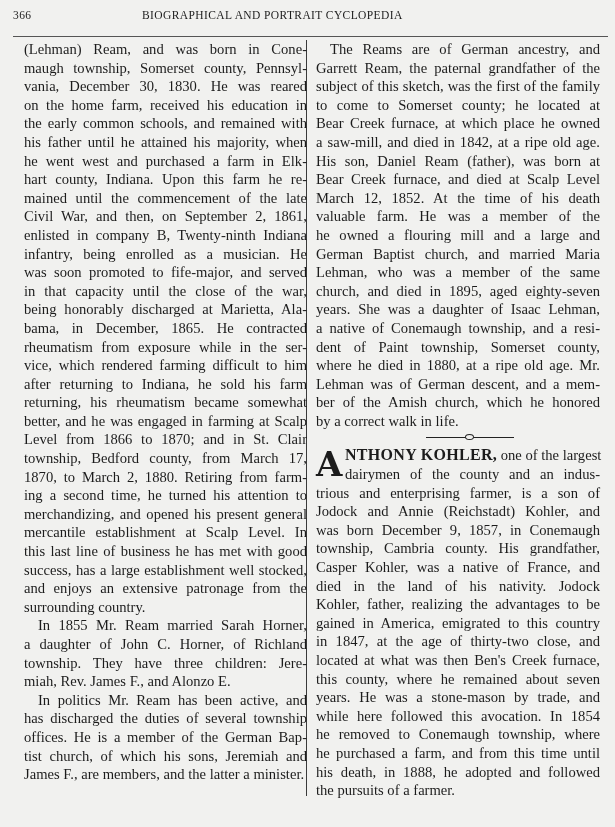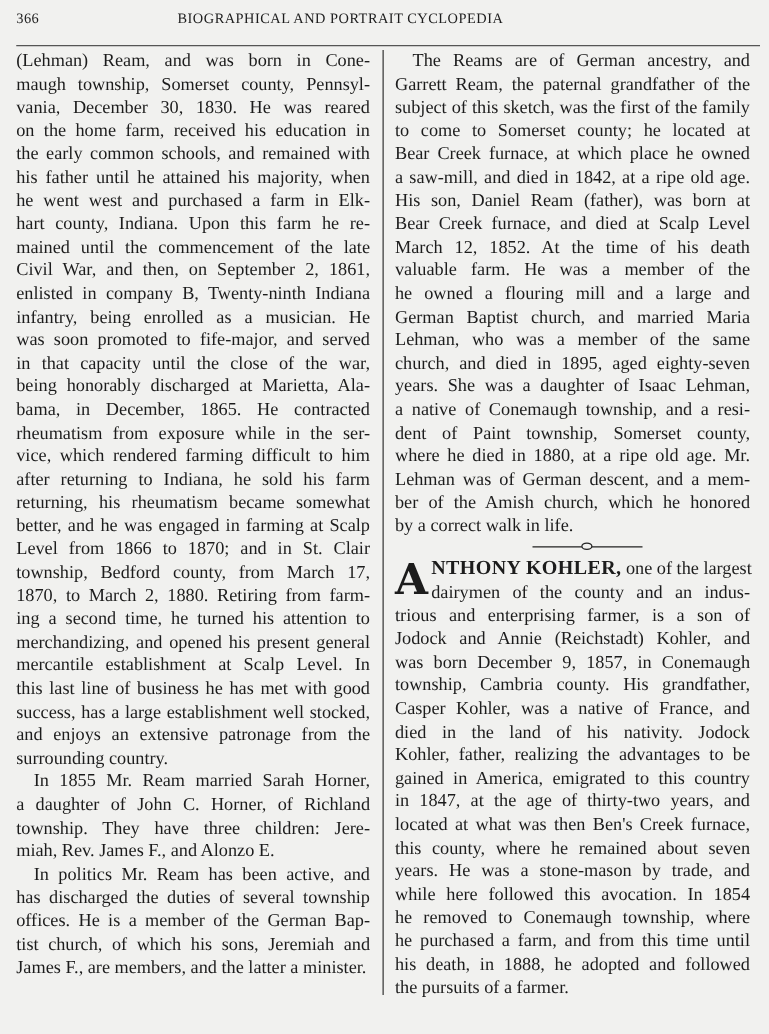--- a/index.html
+++ b/index.html
@@ -22,21 +22,21 @@
     border-top: 1px solid #555;
   }
   .col-rule {
     position: absolute; left: 306px; top: 40px; width: 0; height: 756px;
     border-left: 1px solid #3a3a3a;
   }
   .column {
     position: absolute; top: 40px;
     font-size: 14.6px; line-height: 18.6px;
   }
-  .col-left { left: 13px; width: 283px; }
+  .col-left { left: 24px; width: 283px; }
   .col-right { left: 316px; width: 284px; }
   .line {
     display: block; white-space: nowrap; text-align: justify;
     text-align-last: justify; height: 18.6px;
   }
   .line.last { text-align-last: left; }
   .line.indent { padding-left: 14px; }
   .ornament {
     position: relative; height: 16px; margin: 0 0 0 0;
   }
@@ -145,21 +145,21 @@
       <span class="second-line" style="padding-left: 0px;">dairymen of the county and an indus-</span>
       <div id="kohler-lines">
           <span class="line">trious and enterprising farmer, is a son of</span>
           <span class="line">Jodock and Annie (Reichstadt) Kohler, and</span>
           <span class="line">was born December 9, 1857, in Conemaugh</span>
           <span class="line">township, Cambria county.  His grandfather,</span>
           <span class="line">Casper Kohler, was a native of France, and</span>
           <span class="line">died in the land of his nativity.  Jodock</span>
           <span class="line">Kohler, father, realizing the advantages to be</span>
           <span class="line">gained in America, emigrated to this country</span>
-          <span class="line">in 1847, at the age of thirty-two years, and</span>
+          <span class="line">in 1847, at the age of thirty-two close, and</span>
           <span class="line">located at what was then Ben's Creek furnace,</span>
           <span class="line">this county, where he remained about seven</span>
           <span class="line">years.  He was a stone-mason by trade, and</span>
           <span class="line">while here followed this avocation.  In 1854</span>
           <span class="line">he removed to Conemaugh township, where</span>
           <span class="line">he purchased a farm, and from this time until</span>
           <span class="line">his death, in 1888, he adopted and followed</span>
           <span class="line last">the pursuits of a farmer.</span>
         </div>
     </div>

